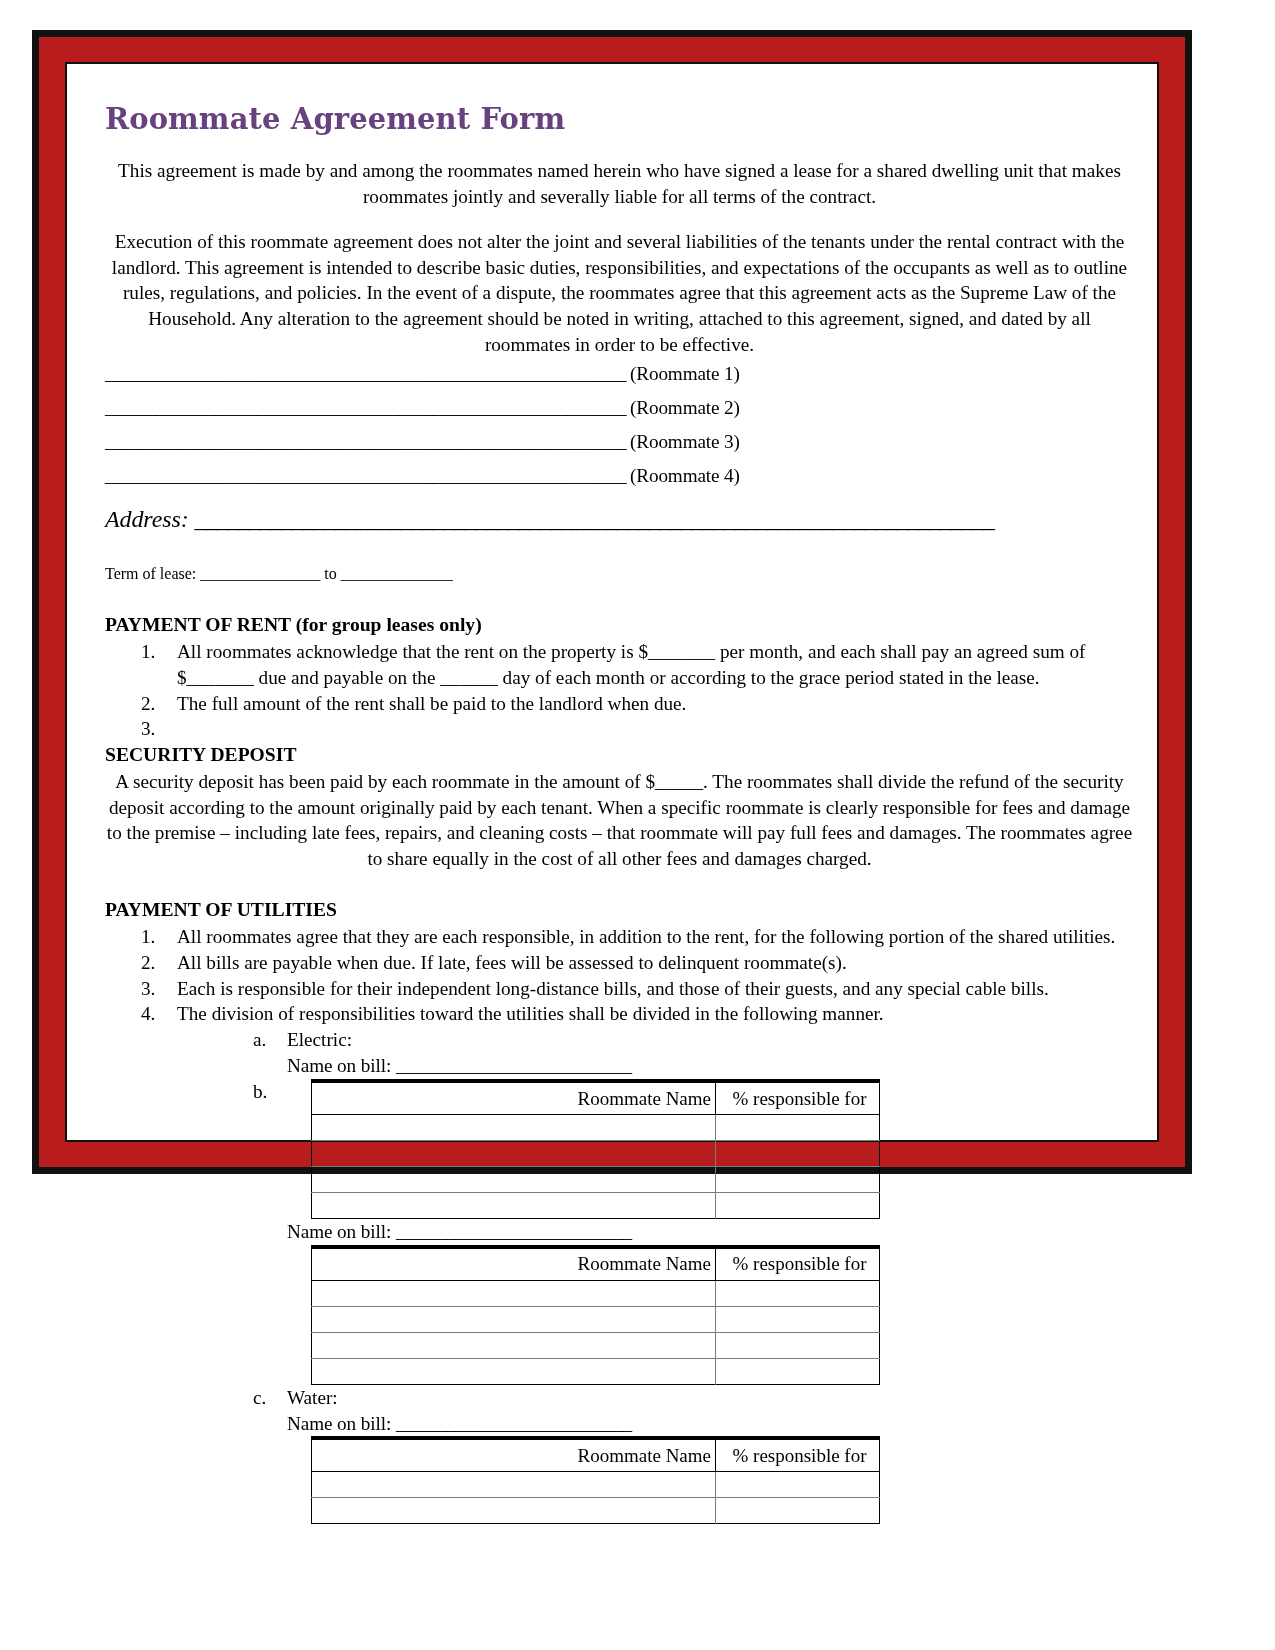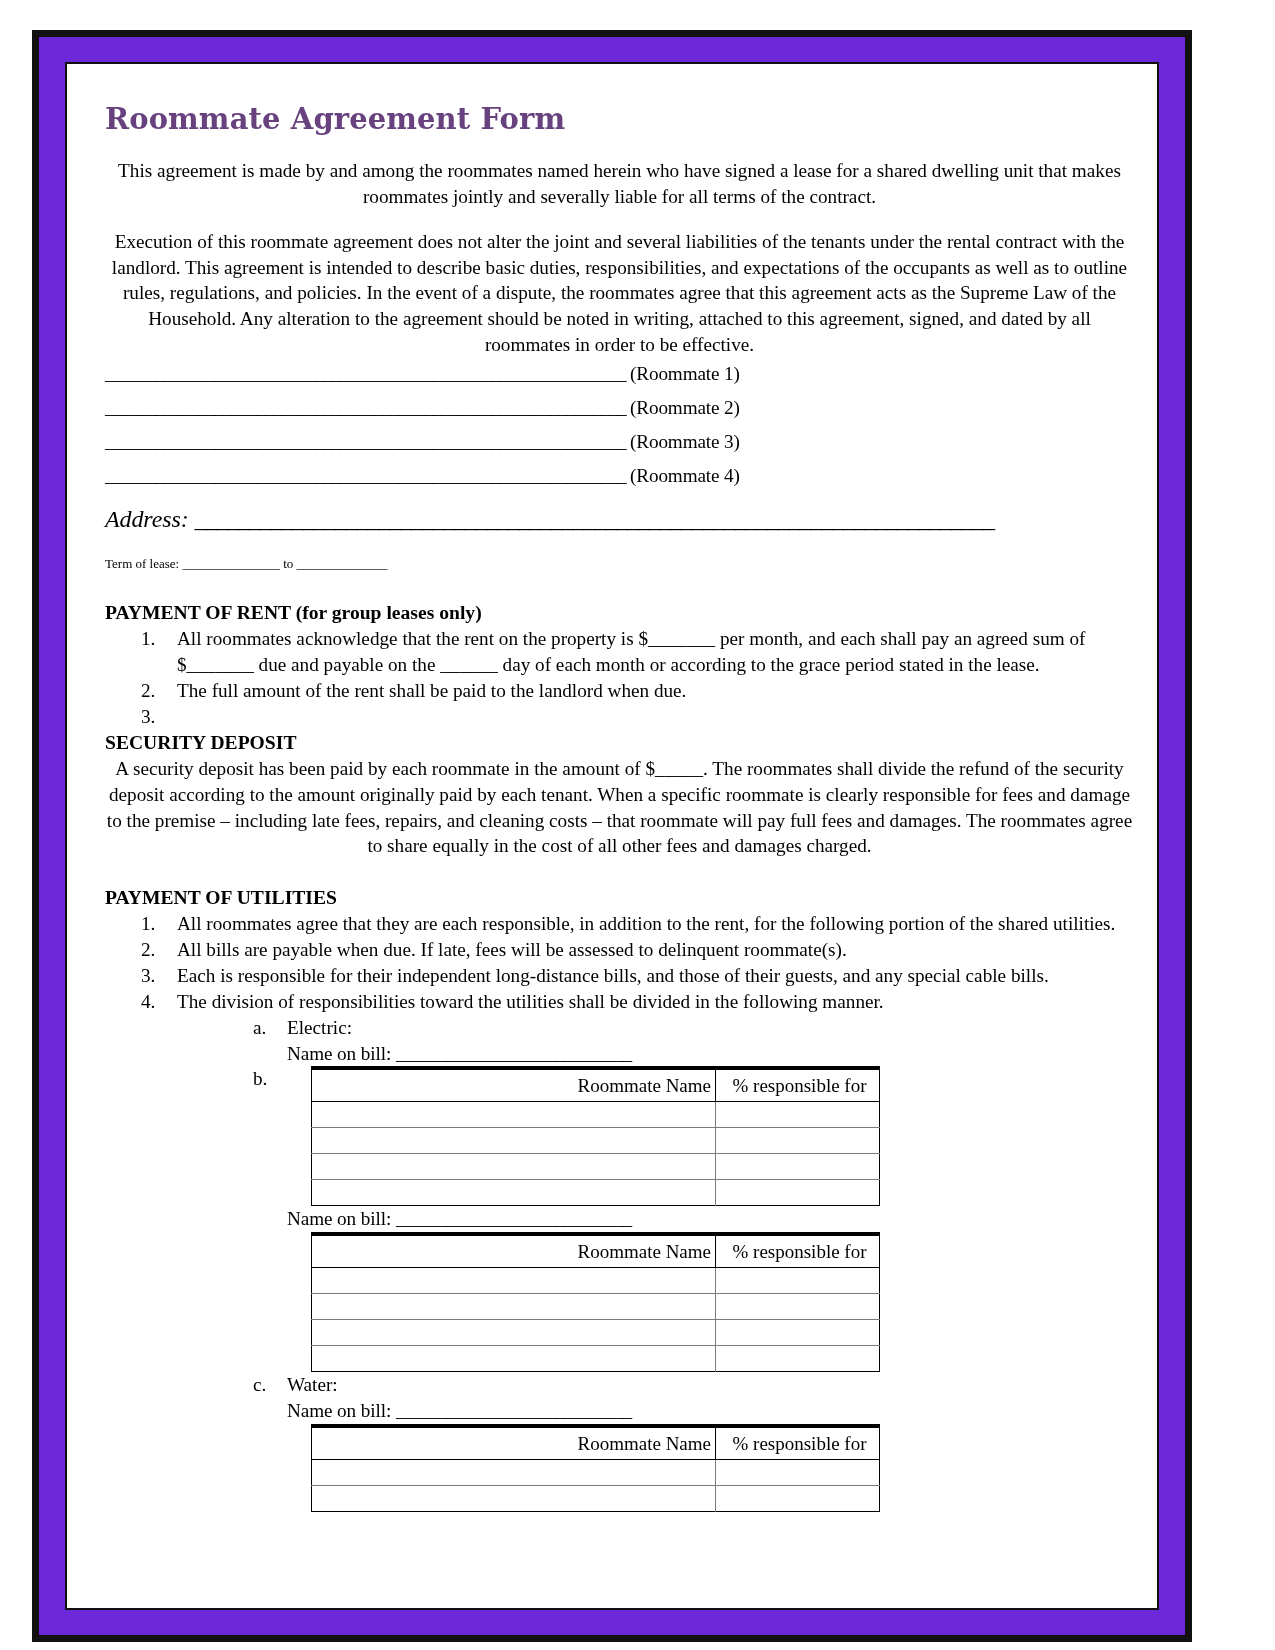--- a/index.html
+++ b/index.html
@@ -14,23 +14,23 @@
     color: #000000;
     overflow: hidden;
   }
 
   
   .page-frame {
     position: absolute;
     left: 32px;
     top: 30px;
     width: 1160px;
-    height: 1612px;
+    height: 1144px;
     border: 7px solid #111111;
-    background: #6d28d9;
+    background: #b91c1c;
     box-sizing: border-box;
   }
   .page-frame-inner {
     position: absolute;
     left: 26px;
     top: 25px;
     right: 26px;
     bottom: 25px;
     border: 2px solid #111111;
     background: #ffffff;
@@ -77,23 +77,23 @@
 
   .addr-line {
     font-size: 24px;
     line-height: 1.5;
     margin-top: 9px;
     white-space: nowrap;
     letter-spacing: -0.1px;
     font-style: italic;
   }
   .term-line {
-    font-size: 13px;
+    font-size: 16px;
     line-height: 1.5;
-    margin-top: 17px;
+    margin-top: 25px;
     white-space: nowrap;
   }
 
   h2.sec-head {
     font-size: 19.6px;
     font-weight: 700;
     margin: 27px 0 2px 0;
     line-height: 1.2;
   }
 

